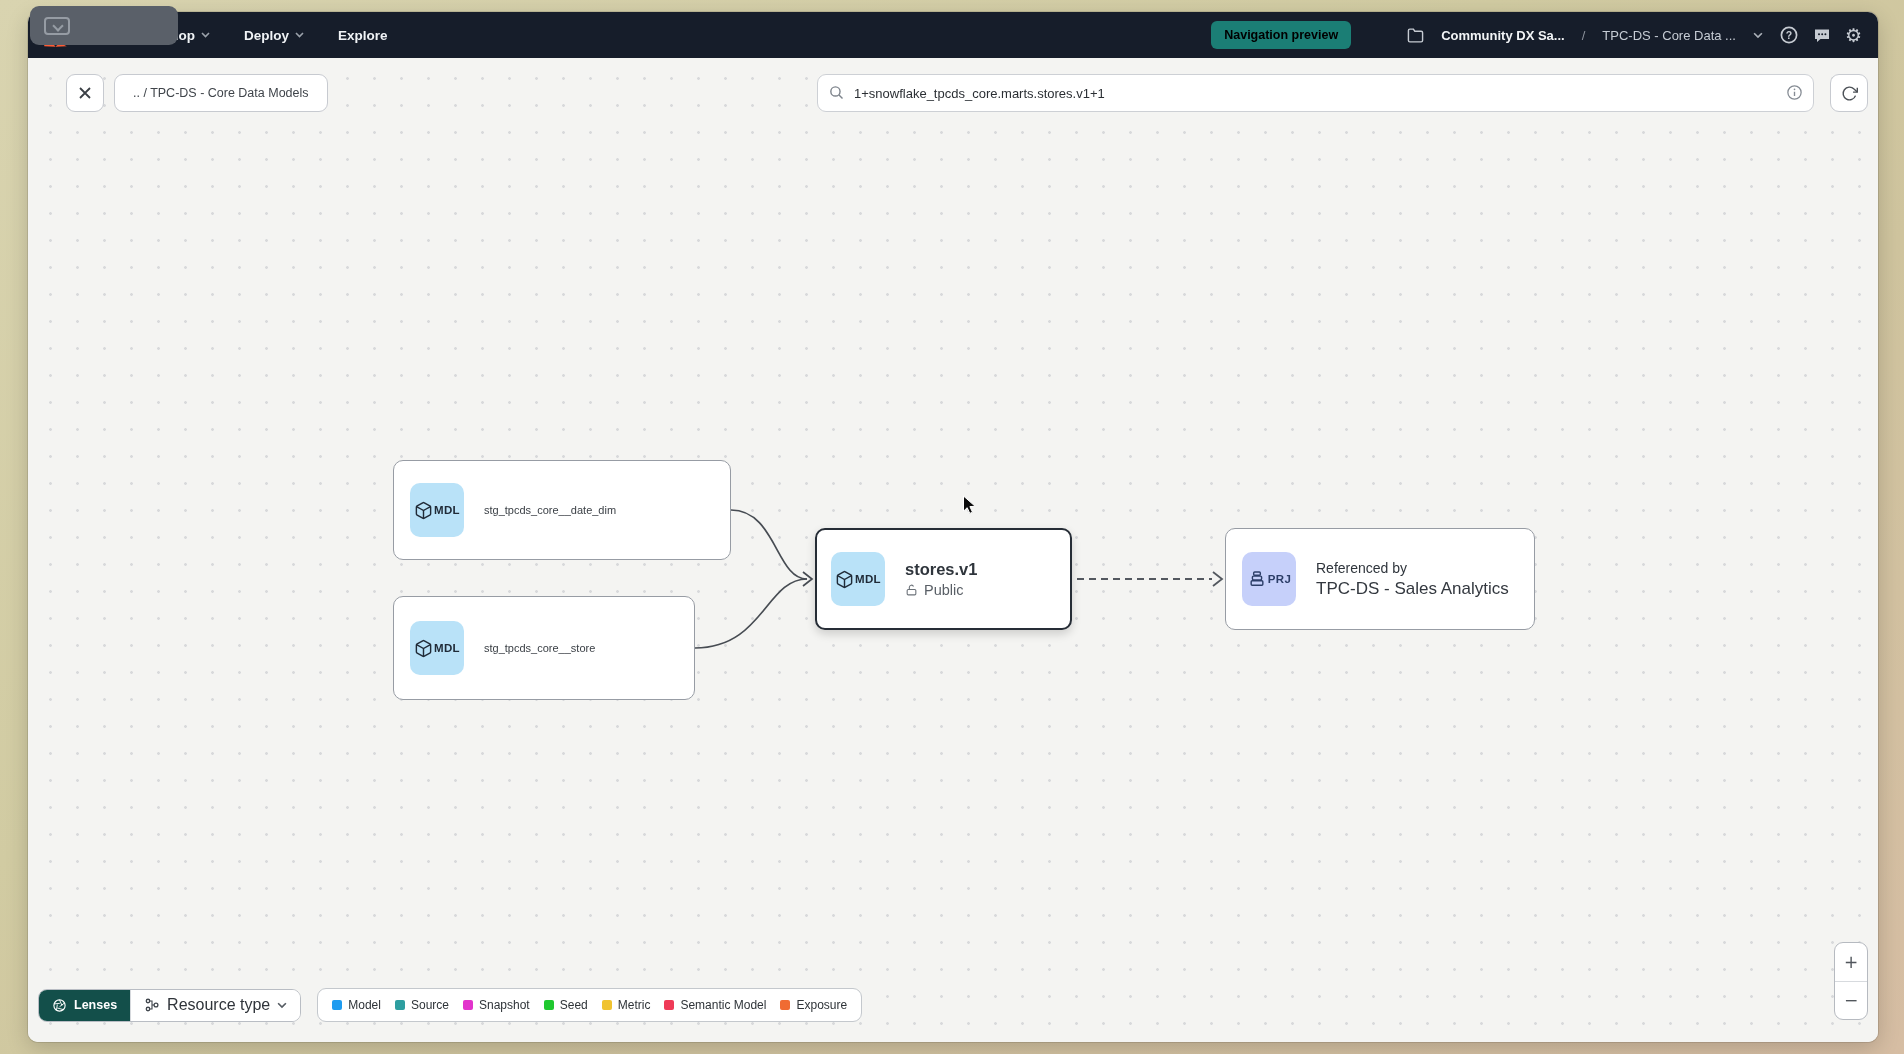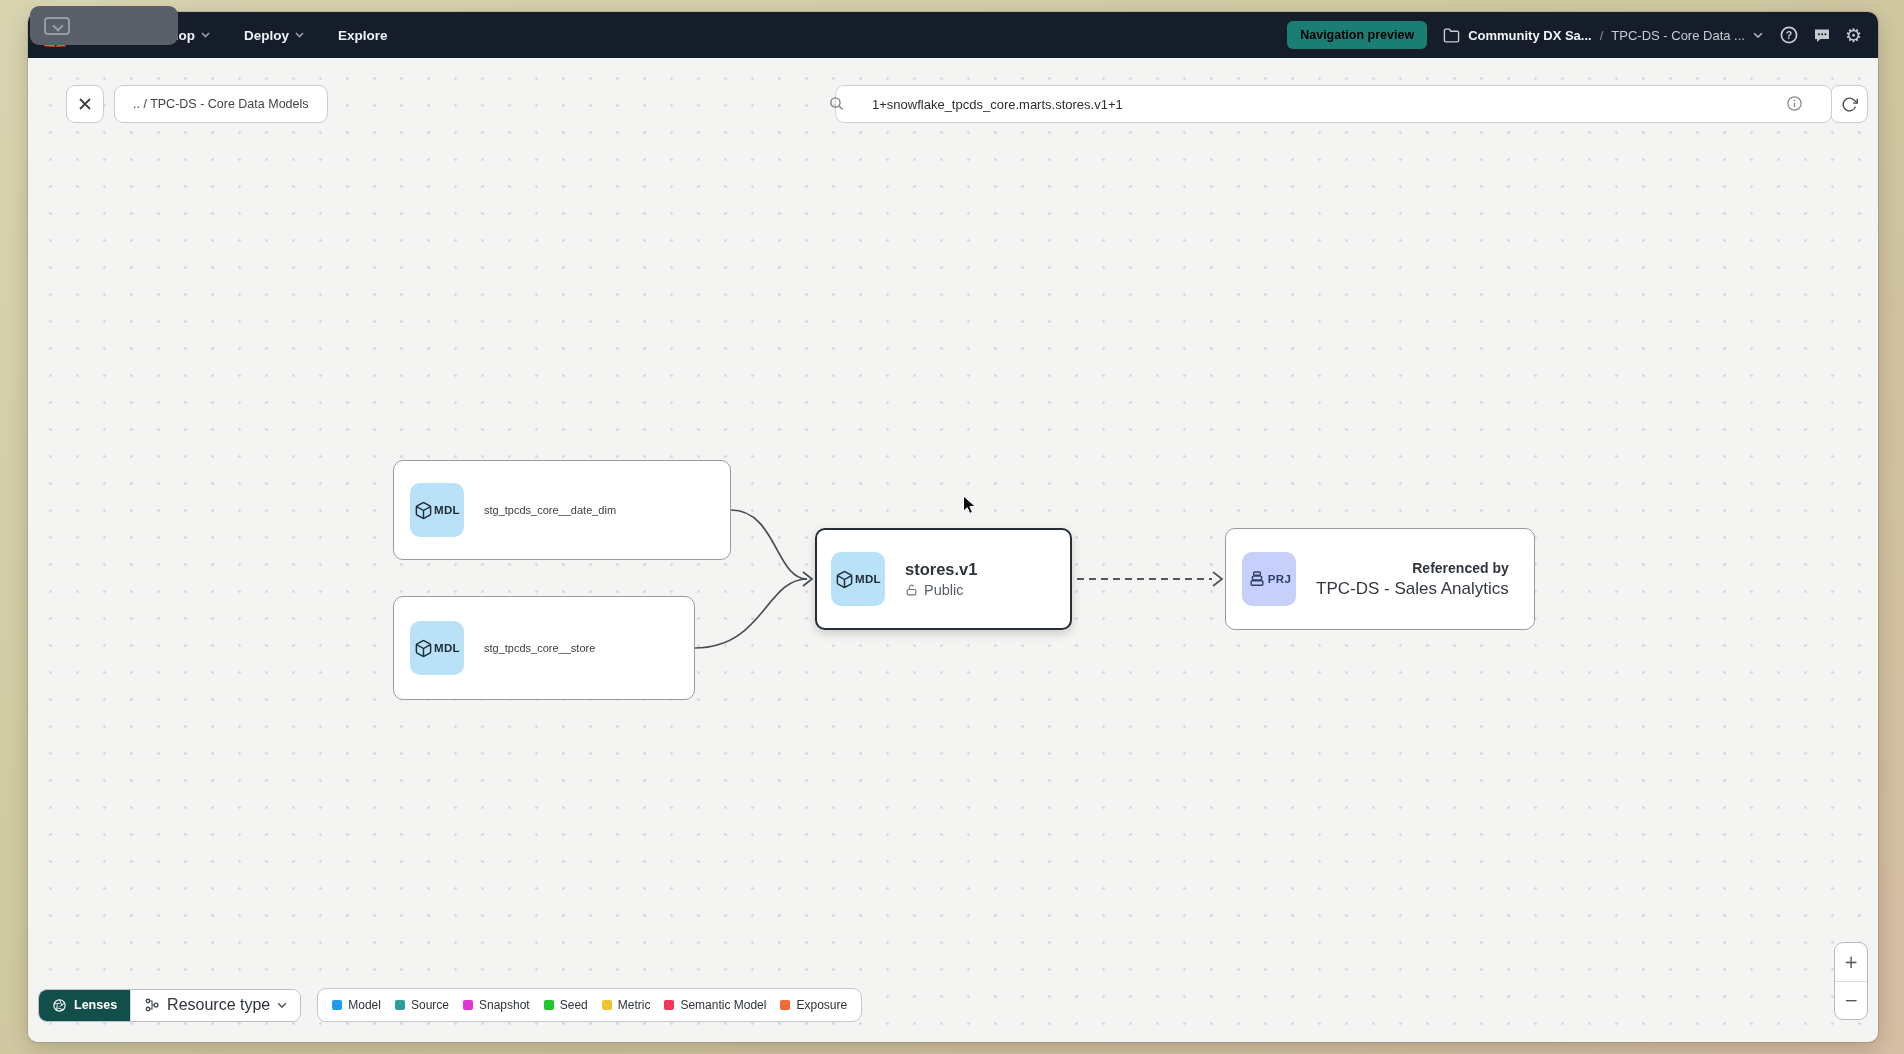--- a/index.html
+++ b/index.html
@@ -34,52 +34,52 @@
   .logo{ display:flex; align-items:center; gap:6px; margin-right:34px; }
   .logo .word{ font-size:21px; font-weight:bold; color:#fff; letter-spacing:.3px; }
   .menu{ display:flex; align-items:center; gap:34px; }
   .menu-item{ display:flex; align-items:center; gap:6px; font-size:13.5px; font-weight:bold; color:#f0f3f6; cursor:pointer; }
   .chev{ display:inline-flex; }
   .nav-right{ margin-left:auto; display:flex; align-items:center; gap:16px; }
   .preview-badge{
     background:#1b7e75; color:#000000; font-size:12.5px; font-weight:bold;
     padding:7px 13px; border-radius:6px; cursor:pointer; white-space:nowrap;
   }
-  .crumbs{ display:flex; align-items:center; gap:8px; white-space:nowrap; }
+  .crumbs{ display:flex; align-items:center; gap:17px; white-space:nowrap;margin-left:40px; }
   .crumb-account{ font-size:13px; font-weight:bold; color:#f2f4f6; cursor:pointer; }
   .crumb-sep{ font-size:13px; color:#8b919b; }
   .crumb-project{ font-size:13px; color:#c6ccd4; cursor:pointer; }
   .nav-icons{ display:flex; align-items:center; gap:13px; }
   .nav-icons .ni{ display:inline-flex; cursor:pointer; }
   .gear-glyph{ font-size:19px; color:#c6cbd2; line-height:1; cursor:pointer; font-family:"DejaVu Sans",sans-serif; }
 
   
   .canvas{
     position:relative; width:100%; height:984px;
     background-color:#f4f4f2;
     background-image:radial-gradient(#d8d9db 1.3px, transparent 1.5px);
     background-size:27px 27px; background-position:9px 7px;
   }
 
   
-  .toolbar{ position:absolute; left:10px; right:10px; top:27px; display:flex; justify-content:space-between; align-items:flex-end;padding-left:28px; }
+  .toolbar{ position:absolute; left:10px; right:10px; top:16px; display:flex; justify-content:space-between; align-items:flex-end;padding-left:28px; }
   .tb-left{ display:flex; gap:10px; }
   .tb-right{ display:flex; gap:16px; }
   .btn-sq{
     width:38px; height:38px; background:#fff; border:1px solid #c7cad0; border-radius:9px;
     display:flex; align-items:center; justify-content:center; cursor:pointer;
   }
   .chip{
     height:38px; background:#fff; border:1px solid #c7cad0; border-radius:9px;
     display:flex; align-items:center; padding:0 18px; font-size:12.5px; color:#3f444a; cursor:pointer; white-space:nowrap;
   }
   .searchbox{ position:relative; width:997px; }
   .searchbox input{
     width:100%; height:38px; border:1px solid #cdd0d5; border-radius:9px; background:#fff;
-    padding:0 38px 0 36px; font-size:13px; color:#2b2f34; font-family:inherit; outline:none;margin-left:18px;
+    padding:0 38px 0 36px; font-size:13px; color:#2b2f34; font-family:inherit; outline:none;
   }
   .searchbox .s-ico{ position:absolute; left:11px; top:10px; }
   .searchbox .i-ico{ position:absolute; right:11px; top:10px; cursor:pointer; }
 
   
   .node{
     position:absolute; background:#fff; border:1.4px solid #979ca4; border-radius:10px;
     display:flex; align-items:center; gap:20px; padding:0 22px 0 16px; cursor:pointer;
   }
   .node.selected{ border:2.5px solid #262d36; box-shadow:0 4px 10px rgba(0,0,0,.16); padding-left:14px; }
@@ -87,21 +87,21 @@
     width:54px; height:54px; border-radius:10px; flex:0 0 auto;
     display:flex; flex-direction:row; align-items:center; justify-content:center; gap:1px;
   }
   .badge.mdl{ background:#b9e2f8; color:#202b38; }
   .badge.prj{ background:#c6d0fa; color:#2c3e68; }
   .badge .btxt{ font-size:11.5px; font-weight:bold; letter-spacing:.3px; }
   .node-label{ font-size:11px; color:#3b4046; font-weight:500; white-space:nowrap; }
   .node-col{ display:flex; flex-direction:column; gap:3px; }
   .node-title{ font-size:16.5px; font-weight:bold; color:#2f353c; white-space:nowrap; }
   .node-access{ display:flex; align-items:center; gap:6px; font-size:14.5px; color:#595f66; }
-  .ref-kicker{ font-size:14px; font-weight:bold; color:#2f353c; white-space:nowrap;text-align:right; }
+  .ref-kicker{ font-size:14px; font-weight:normal; color:#2f353c; white-space:nowrap; }
   .ref-name{ font-size:17px; color:#33383f; font-weight:500; white-space:nowrap; }
 
   #n-date{ left:365px; top:402px; width:338px; height:100px; }
   #n-store{ left:365px; top:538px; width:302px; height:104px; }
   #n-stores{ left:787px; top:470px; width:257px; height:102px; }
   #n-ref{ left:1197px; top:470px; width:310px; height:102px; }
 
   .edges{ position:absolute; left:0; top:0; }
 
   .cursor{ position:absolute; left:934px; top:437px; z-index:6; pointer-events:none; }

